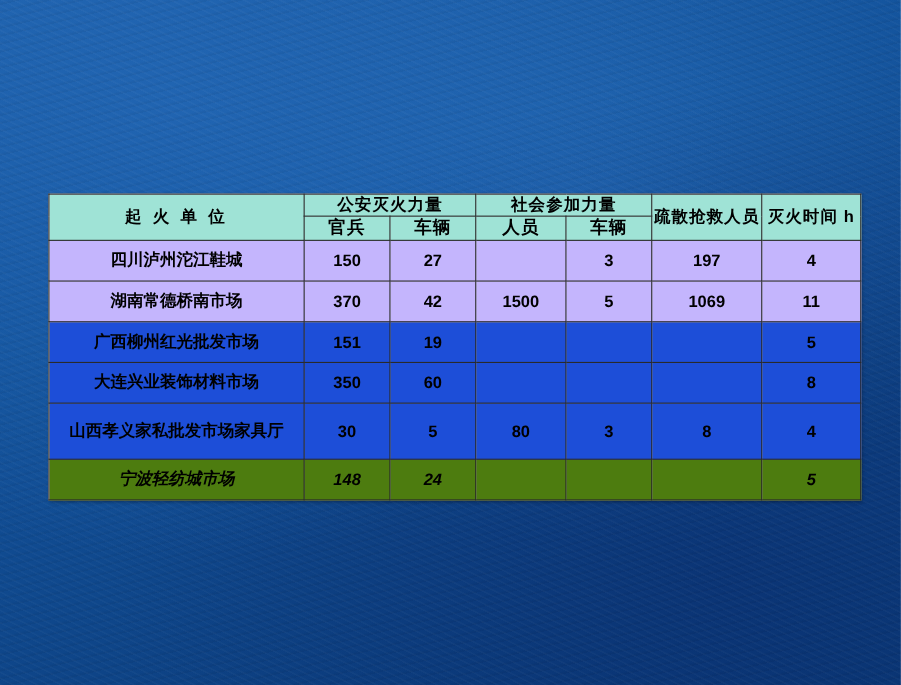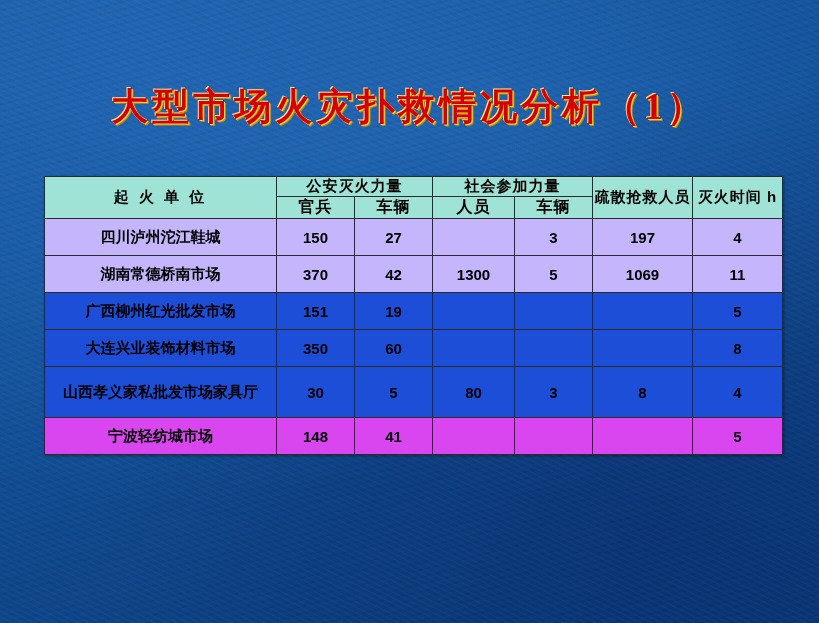--- a/index.html
+++ b/index.html
@@ -95,33 +95,32 @@
     font-size: 15.5px;
     line-height: 1.25;
   }
   .num {
     font-weight: bold;
     font-size: 17px;
   }
   tr.r-pink td { background: #c4b5fd; height: 36px; }
   tr.r-orange td { background: #1d4ed8; height: 36px; }
   tr.r-orange-tall td { height: 50px; margin-left: 21px; }
-  tr.r-green td { background: #d946ef; height: 36px; }
+  tr.r-green td { background: #4d7c0f; height: 36px; font-style: italic; }
   .hdr-top-unit {
     font-size: 19px;
     letter-spacing: 3px;
     margin-left: 48px;
   }
 </style>
 </head>
 <body>
 
 <div class="slide">
 
-  <div class="slide-title">大型市场火灾扑救情况分析（1）</div>
 
   <div class="table-wrap">
     <table class="data">
       <colgroup>
         <col class="col-unit">
         <col class="col-n1">
         <col class="col-n2">
         <col class="col-n3">
         <col class="col-n4">
         <col class="col-n5">
@@ -149,21 +148,21 @@
           <td class="num">27</td>
           <td class="num"></td>
           <td class="num">3</td>
           <td class="num">197</td>
           <td class="num">4</td>
         </tr>
         <tr class="r-pink">
           <td class="row-unit">湖南常德桥南市场</td>
           <td class="num">370</td>
           <td class="num">42</td>
-          <td class="num">1300</td>
+          <td class="num">1500</td>
           <td class="num">5</td>
           <td class="num">1069</td>
           <td class="num">11</td>
         </tr>
         <tr class="r-orange">
           <td class="row-unit">广西柳州红光批发市场</td>
           <td class="num">151</td>
           <td class="num">19</td>
           <td class="num"></td>
           <td class="num"></td>
@@ -184,21 +183,21 @@
           <td class="num">30</td>
           <td class="num">5</td>
           <td class="num">80</td>
           <td class="num">3</td>
           <td class="num">8</td>
           <td class="num">4</td>
         </tr>
         <tr class="r-green">
           <td class="row-unit">宁波轻纺城市场</td>
           <td class="num">148</td>
-          <td class="num">41</td>
+          <td class="num">24</td>
           <td class="num"></td>
           <td class="num"></td>
           <td class="num"></td>
           <td class="num">5</td>
         </tr>
       </tbody>
     </table>
   </div>
 
 </div>

